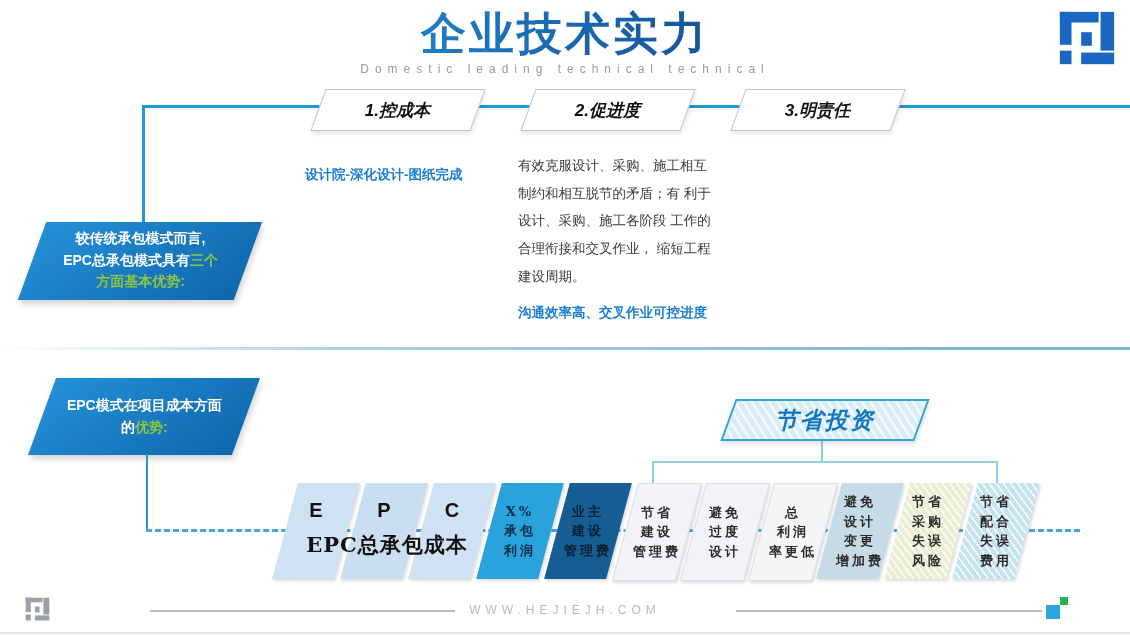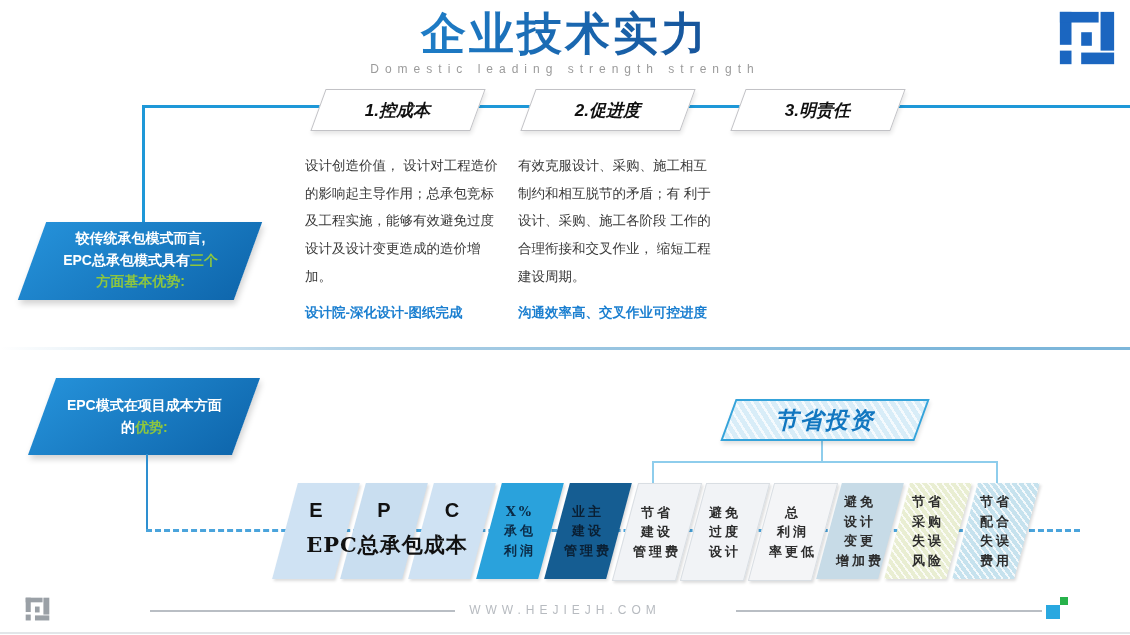--- a/index.html
+++ b/index.html
@@ -86,21 +86,21 @@
   .f-url{top:603px;left:0;width:100%;text-align:center;font-size:12px;letter-spacing:5px;
          color:#b7bbc0;font-weight:500;}
   .sq-blue{top:605px;left:1046px;width:14px;height:14px;background:#29a8e0;}
   .sq-green{top:597px;left:1060px;width:8px;height:8px;background:#27b24b;}
   .bottom-edge{top:632px;left:0;width:100%;height:2px;background:#e2e6e9;}
 </style>
 </head>
 <body>
 
 <div class="abs title">企业技术实力</div>
-<div class="abs subtitle">Domestic leading strength strength</div>
+<div class="abs subtitle">Domestic leading technical technical</div>
 <svg class="abs logo-main" viewBox="0 0 64 64">
   <g fill="#1b66c0">
     <rect x="4" y="4" width="12" height="34"></rect>
     <rect x="4" y="44" width="12" height="14"></rect>
     <rect x="4" y="4" width="40" height="11"></rect>
     <rect x="46" y="4" width="14" height="40"></rect>
     <rect x="26" y="46" width="34" height="12"></rect>
     <rect x="26" y="25" width="11" height="14"></rect>
   </g>
 </svg>
@@ -120,21 +120,20 @@
 
 <div class="abs callout co1">
   <div class="unskew">
     <div>较传统承包模式而言,</div>
     <div><span>EPC总承包模式具有</span><span class="green">三个</span></div>
     <div class="green">方面基本优势:</div>
   </div>
 </div>
 
 <div class="abs col c1">
-  <div class="body">设计创造价值， 设计对工程造价的影响起主导作用；总承包竞标及工程实施，能够有效避免过度设计及设计变更造成的造价增加。</div>
   <div class="caption">设计院-深化设计-图纸完成</div>
 </div>
 <div class="abs col c2">
   <div class="body">有效克服设计、采购、施工相互制约和相互脱节的矛盾；有 利于设计、采购、施工各阶段 工作的合理衔接和交叉作业， 缩短工程建设周期。</div>
   <div class="caption">沟通效率高、交叉作业可控进度</div>
 </div>
 <div class="abs col c3">
 </div>
 
 <div class="abs divider"></div>

